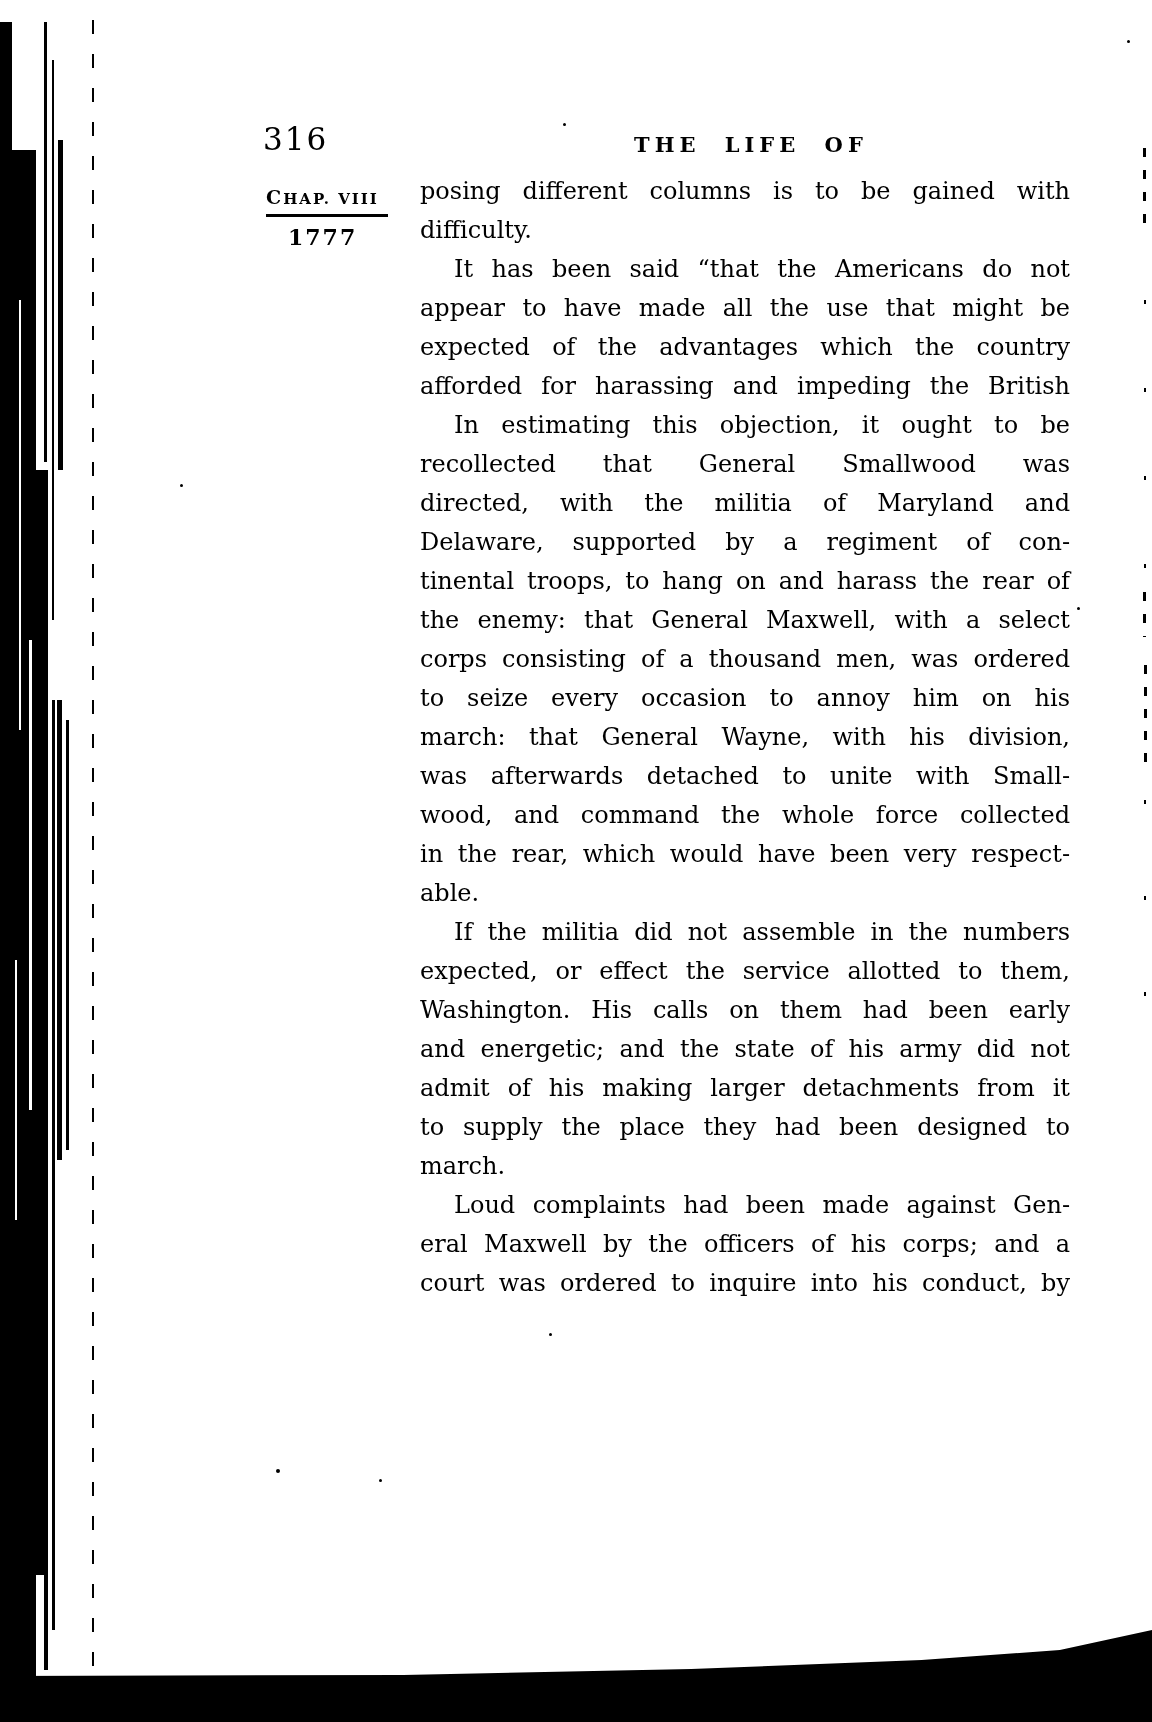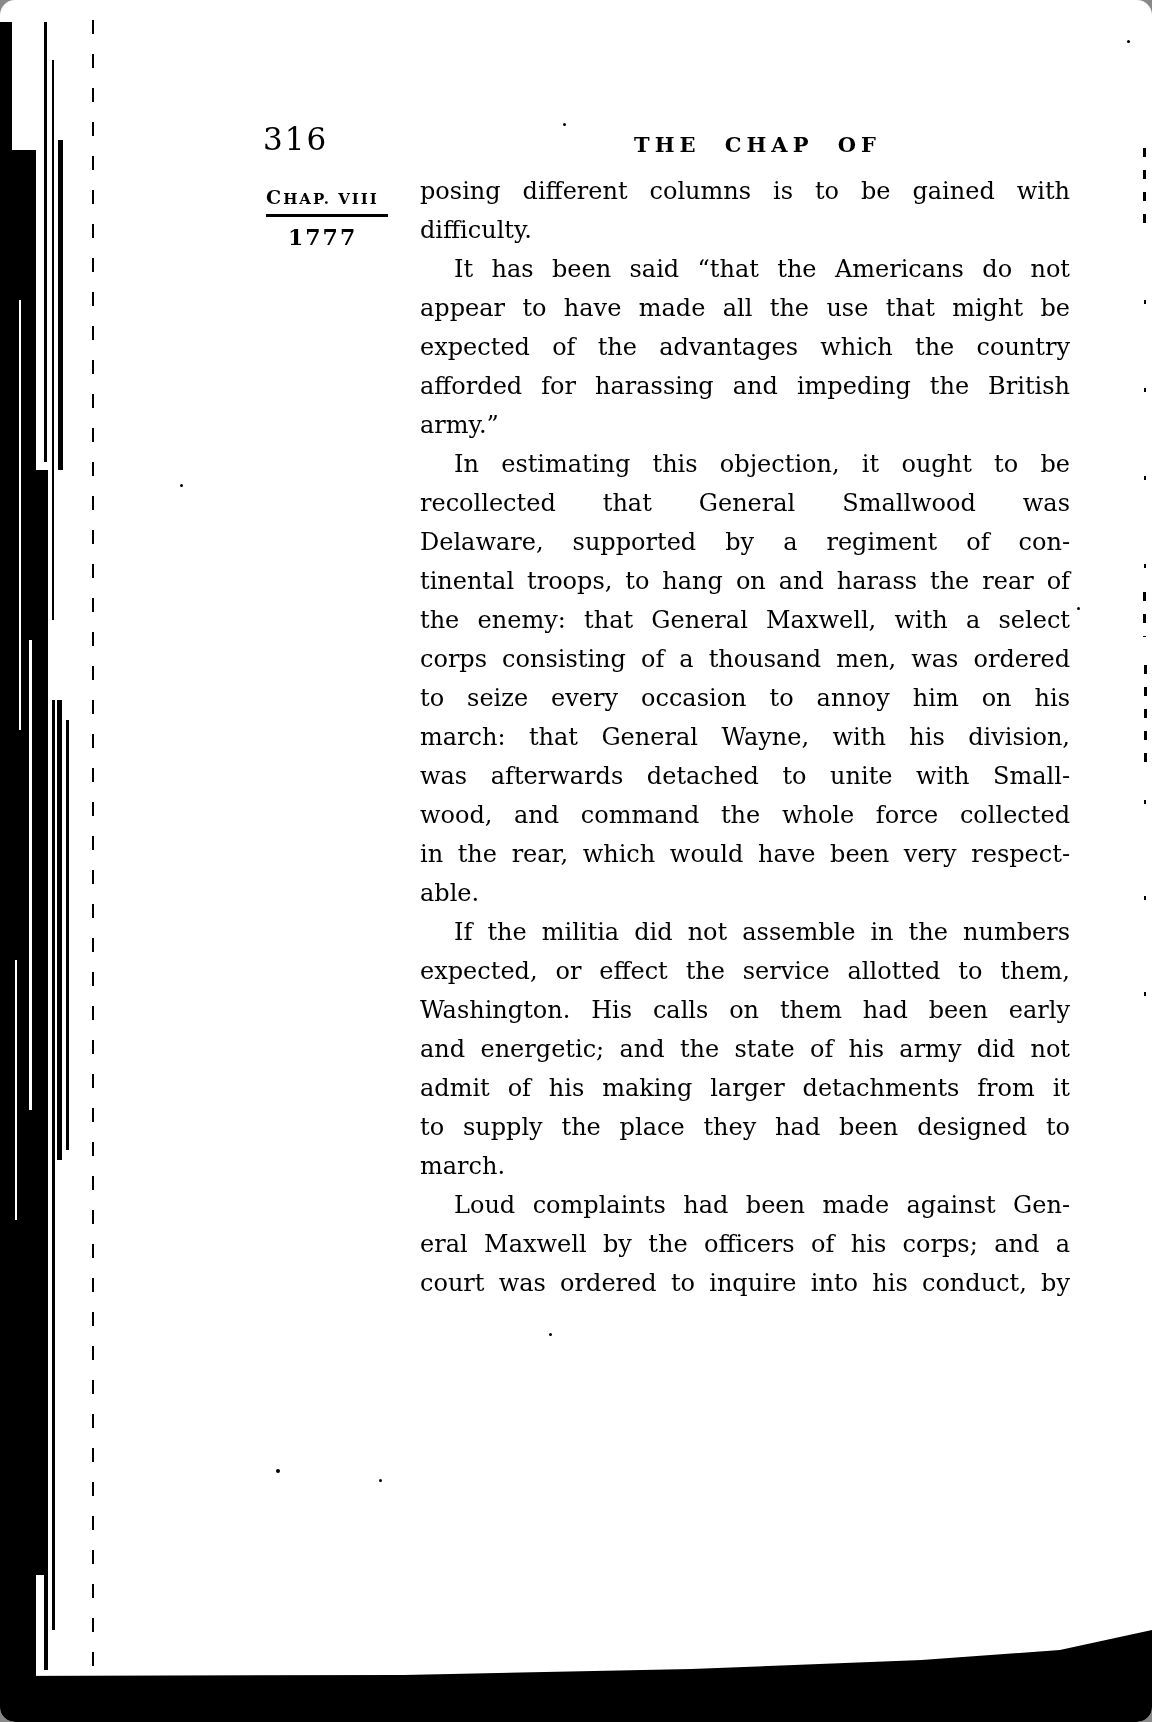--- a/index.html
+++ b/index.html
@@ -3,21 +3,20 @@
 <meta charset="utf-8">
 <style>
   html,body{margin:0;padding:0;background:#888;}
   .page{
     position:relative;
     width:1152px;height:1722px;
     background:#ffffff;
     overflow:hidden;
     font-family:"DejaVu Serif", serif;
     color:#000;
-    border-radius:15px;
   }
   
   .artifact{position:absolute;background:#000;}
   .edge-a{left:0;top:22px;width:12px;height:1662px;}
   .edge-b{left:12px;top:150px;width:24px;height:1535px;}
   .edge-c{left:36px;top:470px;width:12px;height:1105px;}
   .edge-w1{left:19px;top:300px;width:2px;height:430px;background:#fff;}
   .edge-w2{left:29px;top:640px;width:3px;height:470px;background:#fff;}
   .edge-w3{left:15px;top:960px;width:2px;height:260px;background:#fff;}
   .edge-l1a{left:44px;top:22px;width:3px;height:440px;}
@@ -109,36 +108,36 @@
 
   <div class="speck" style="left:563px;top:123px;width:3px;height:3px;"></div>
   <div class="speck" style="left:1127px;top:40px;width:3px;height:3px;"></div>
   <div class="speck" style="left:180px;top:484px;width:3px;height:3px;"></div>
   <div class="speck" style="left:1077px;top:607px;width:3px;height:3px;"></div>
   <div class="speck" style="left:549px;top:1333px;width:3px;height:3px;"></div>
   <div class="speck" style="left:276px;top:1469px;width:4px;height:4px;"></div>
   <div class="speck" style="left:379px;top:1479px;width:3px;height:3px;"></div>
 
   <div class="pagenum">316</div>
-  <div class="running-title">THE CHAP OF</div>
+  <div class="running-title">THE LIFE OF</div>
 
   <div class="margin-chap">CHAP. VIII</div>
   <div class="margin-rule"></div>
   <div class="margin-year">1777</div>
 
   <div class="body-text">
       <div class="line">posing different columns is to be gained with</div>
       <div class="line nojust">difficulty.</div>
       <div class="line indent">It has been said “that the Americans do not</div>
       <div class="line">appear to have made all the use that might be</div>
       <div class="line">expected of the advantages which the country</div>
       <div class="line">afforded for harassing and impeding the British</div>
-      <div class="line nojust">army.”</div>
       <div class="line indent">In estimating this objection, it ought to be</div>
       <div class="line">recollected that General Smallwood was</div>
+      <div class="line">directed, with the militia of Maryland and</div>
       <div class="line">Delaware, supported by a regiment of con-</div>
       <div class="line">tinental troops, to hang on and harass the rear of</div>
       <div class="line">the enemy: that General Maxwell, with a select</div>
       <div class="line">corps consisting of a thousand men, was ordered</div>
       <div class="line">to seize every occasion to annoy him on his</div>
       <div class="line">march: that General Wayne, with his division,</div>
       <div class="line">was afterwards detached to unite with Small-</div>
       <div class="line">wood, and command the whole force collected</div>
       <div class="line">in the rear, which would have been very respect-</div>
       <div class="line nojust">able.</div>

